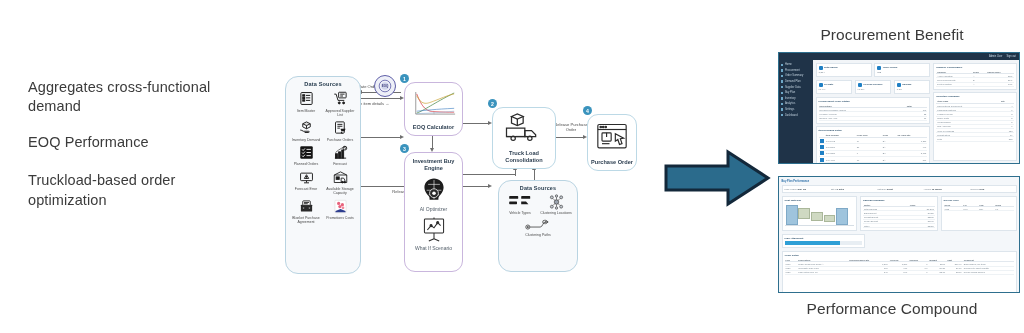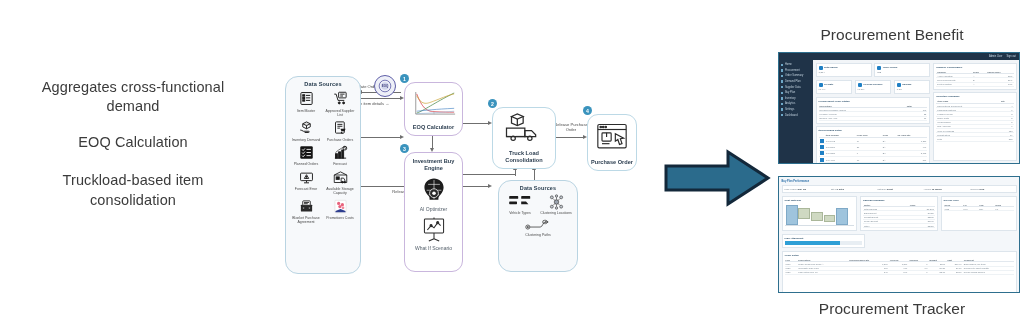--- a/index.html
+++ b/index.html
@@ -7,22 +7,22 @@
     width:1024px;height:333px;
     background:#ffffff;
     font-family:"Liberation Sans", sans-serif;
     overflow:hidden;
     position:relative;
   }
   .canvas{position:absolute;left:0;top:0;width:1024px;height:333px;}
 
   
   .bullets{
-    position:absolute;left:18px;top:78px;width:230px;
-    text-align:center;color:#3d3d3d;
+    position:absolute;left:28px;top:78px;width:230px;
+    text-align:left;color:#3d3d3d;
   }
   .bullet{
     font-size:14.5px;line-height:1.32;margin-bottom:17px;
     color:#3b3b3b;letter-spacing:.1px;
   }
   .bullet:nth-child(2),.bullet:nth-child(3){margin-bottom:19px;}
 
   
   .diagram{position:absolute;left:282px;top:62px;width:372px;height:225px;}
 
@@ -177,22 +177,22 @@
   .prog-fill{position:absolute;left:0;top:0;height:100%;background:#2e9fd6;}
   .d2-bottom{background:#fff;border:.5px solid #dde5ec;padding:2px;flex:1;}
 </style>
 </head>
 <body>
 
 <div class="canvas">
 
   <div class="bullets">
     <div class="bullet">Aggregates cross-functional demand</div>
-    <div class="bullet">EOQ Calculation</div>
-    <div class="bullet">Truckload-based item consolidation</div>
+    <div class="bullet">EOQ Performance</div>
+    <div class="bullet">Truckload-based order optimization</div>
   </div>
 
   <div class="diagram">
 
     <div class="conn h-line" style="left:79px;top:36px;width:40px;"></div>
     <div class="arrowhead ah-right" style="left:118px;top:33.5px;"></div>
     <div class="conn h-line" style="left:79px;top:30px;width:40px;"></div>
     <div class="arrowhead ah-left" style="left:76px;top:27.5px;"></div>
 
     <div class="edge-lbl" style="left:66px;top:22px;">← Update Order Modifiers</div>
@@ -492,21 +492,21 @@
     </div>
   </div>
 
   <div class="big-arrow">
     <svg width="110" height="64" viewBox="0 0 110 64">
       <path d="M4 20 H66 V6 L106 32 L66 58 V44 H4 Z" fill="#2b6b8c" stroke="#13283a" stroke-width="3" stroke-linejoin="miter"></path>
     </svg>
   </div>
 
   <div class="shot-title" id="t-top">Procurement Benefit</div>
-  <div class="shot-title" id="t-bottom">Procurement Tracker</div>
+  <div class="shot-title" id="t-bottom">Performance Compound</div>
 
   <div class="shot" id="shot-top">
     <div class="d1-topbar">
       <span class="tb-txt">Admin User</span>
       <span class="tb-txt">Sign out</span>
     </div>
     <div class="d1-body">
       <div class="d1-side">
         <div class="s-item">
             <span class="s-dot"></span>

